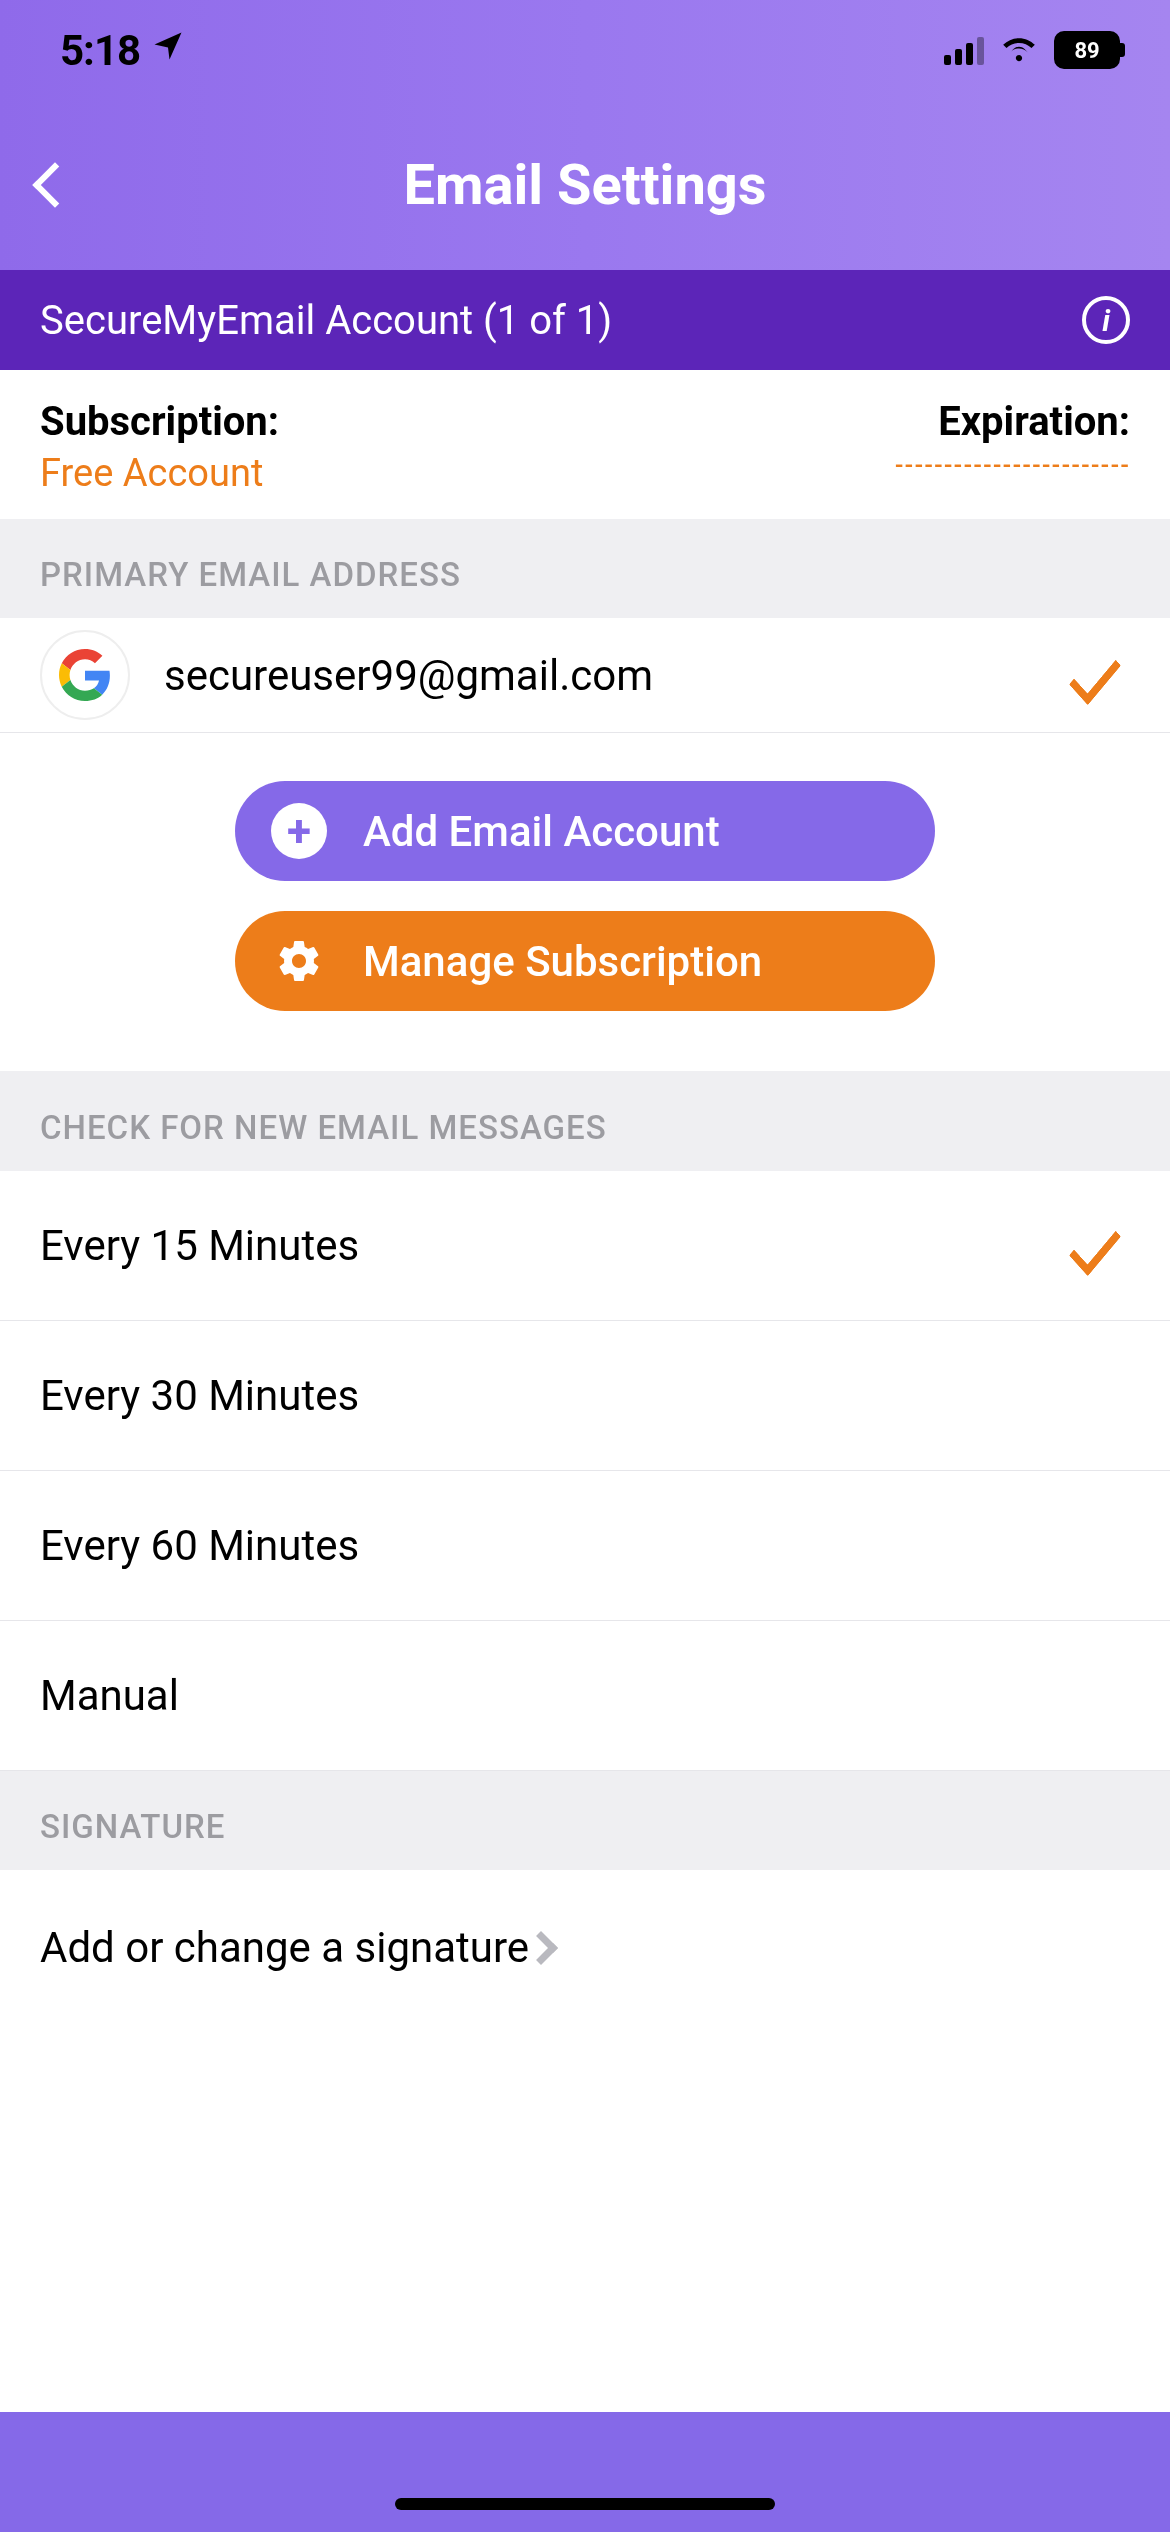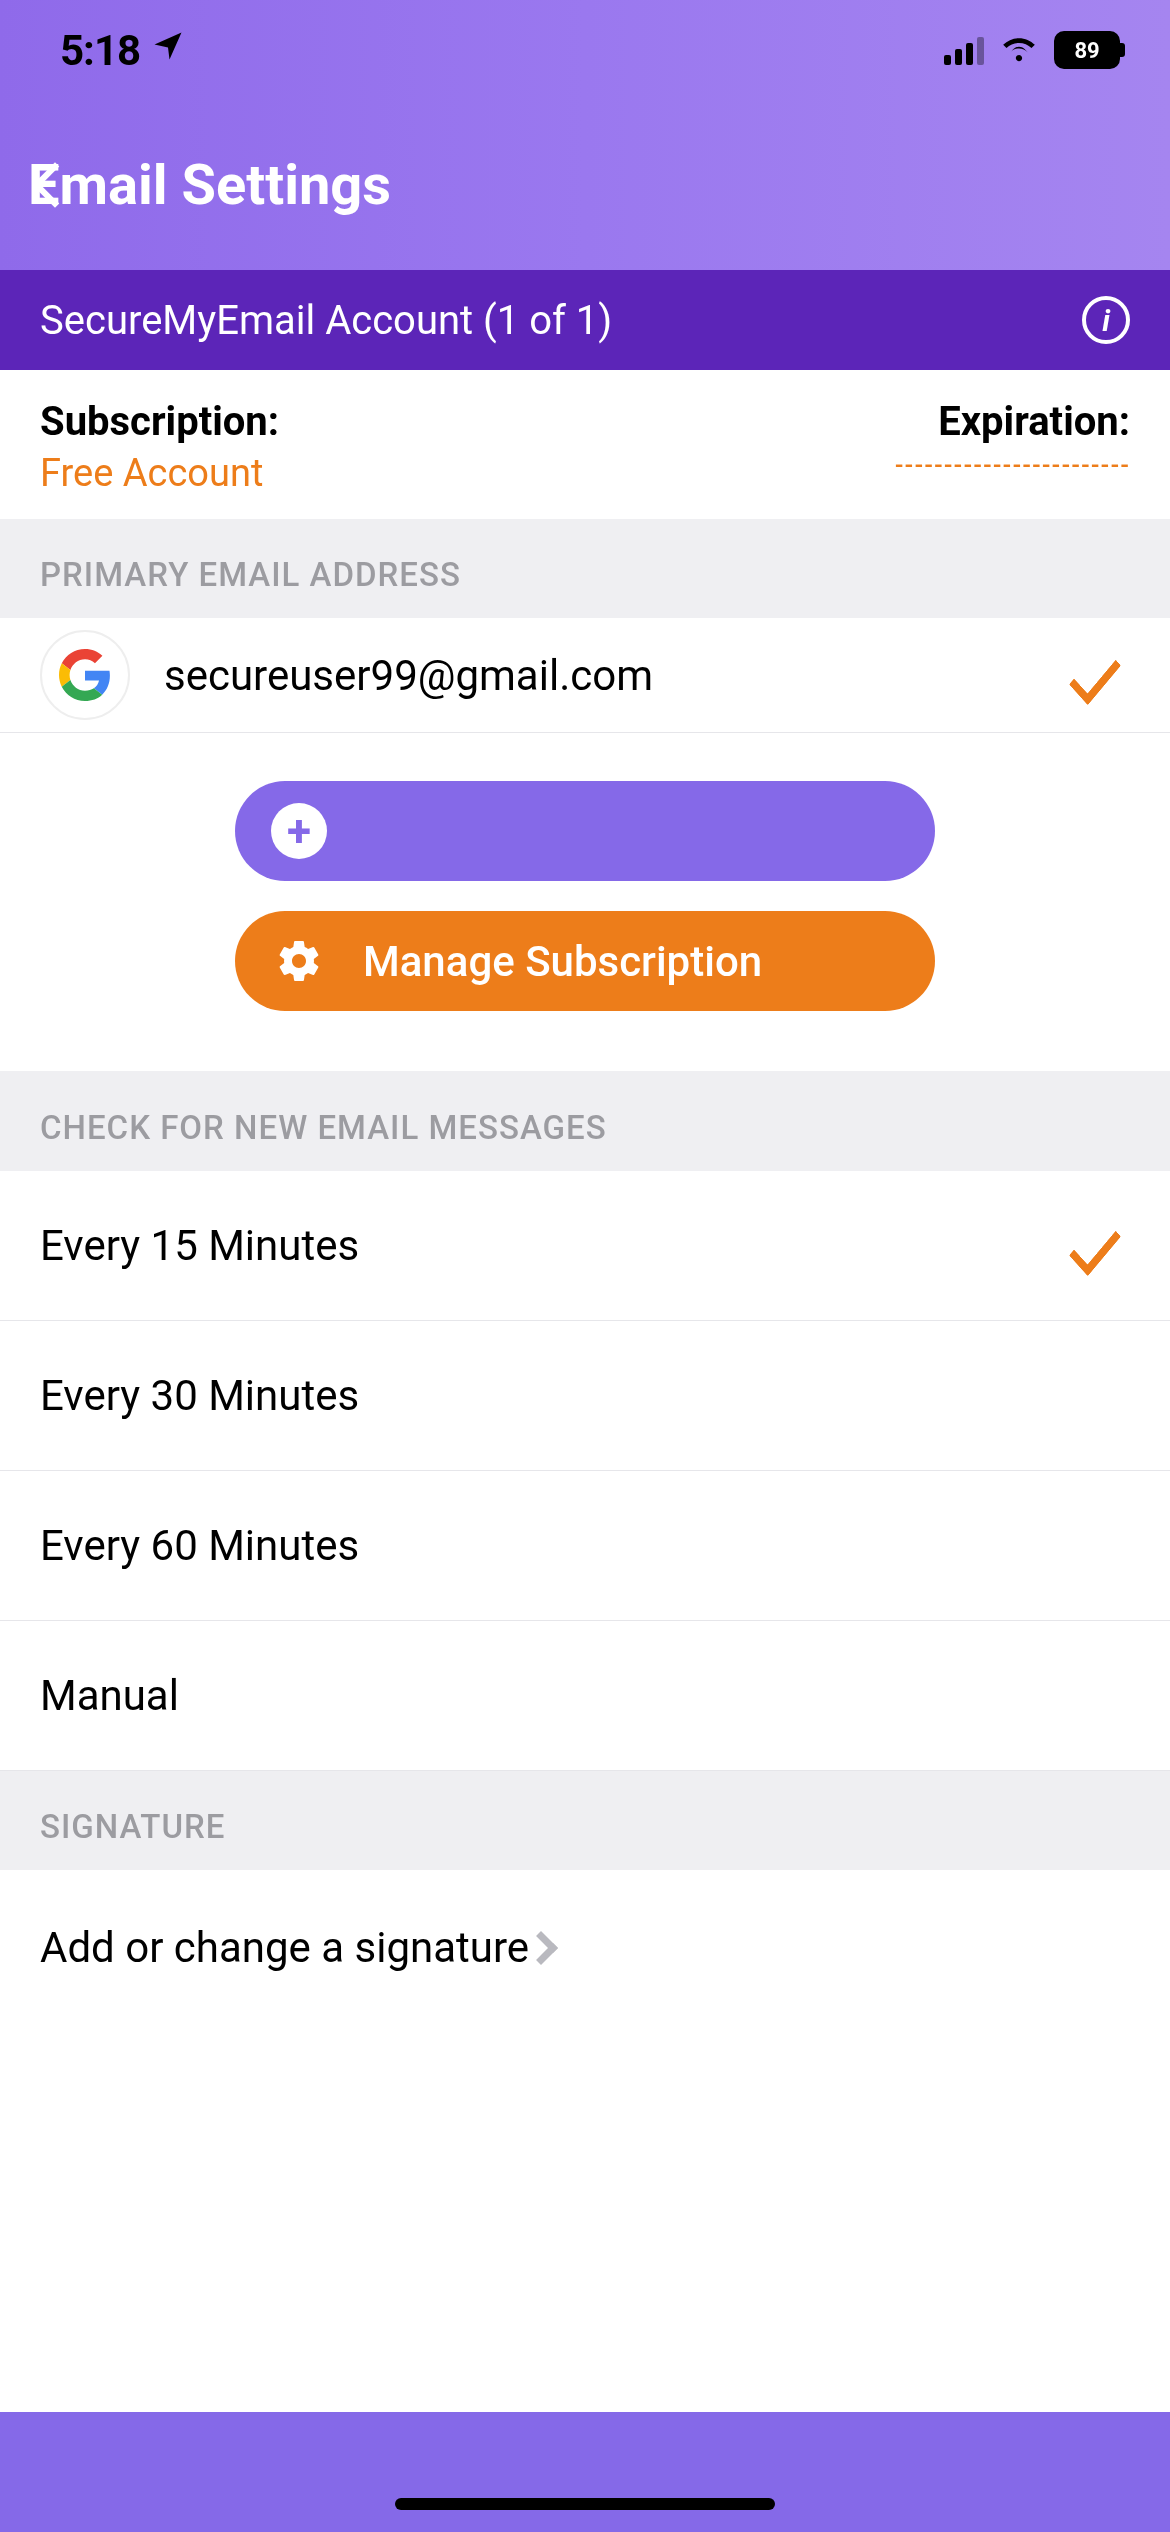--- a/index.html
+++ b/index.html
@@ -12,21 +12,21 @@
     .location-icon { font-size: 36px; }
     .signal-bars { display: flex; align-items: flex-end; gap: 4px; height: 30px; }
     .signal-bars span { width: 7px; background: #000; border-radius: 2px; }
     .signal-bars span:nth-child(1){height:10px;} .signal-bars span:nth-child(2){height:16px;} .signal-bars span:nth-child(3){height:22px;} .signal-bars span:nth-child(4){height:28px;opacity:.35;}
     .wifi-icon { font-size: 34px; }
     .battery { display: inline-flex; align-items: center; }
     .battery-body { width: 66px; height: 38px; border: 3px solid #000; border-radius: 10px; position: relative; background:#000; display:flex; align-items:center; justify-content:center;}
     .battery-body::after { content:''; position:absolute; right:-8px; top:50%; transform:translateY(-50%); width:5px; height:14px; background:#000; border-radius:0 3px 3px 0;}
     .battery-num { color:#fff; font-size:22px; font-weight:700;}
 
-    .nav-bar { height: 170px; background: linear-gradient(90deg, #8f6aea 0%, #9a78ef 50%, #a585f0 100%); display:flex; align-items:center; position:relative;padding-left:28px;}
+    .nav-bar { height: 170px; background: linear-gradient(90deg, #8f6aea 0%, #9a78ef 50%, #a585f0 100%); display:flex; align-items:center; justify-content:center; position:relative;}
     .back-btn { position:absolute; left:20px; top:50%; transform:translateY(-50%); width:70px; height:70px; display:flex; align-items:center; justify-content:center; }
     .back-chevron { width:32px; height:32px; border-left:6px solid #fff; border-bottom:6px solid #fff; transform:rotate(45deg); }
     .nav-title { color:#fff; font-size:56px; font-weight:700; }
 
     .account-banner { height:100px; background:#5c25b8; display:flex; align-items:center; justify-content:space-between; padding:0 40px;}
     .account-banner-text { color:#fff; font-size:40px; font-weight:400;}
     .info-circle { width:48px; height:48px; border:4px solid #fff; border-radius:50%; display:flex; align-items:center; justify-content:center; color:#fff; font-size:30px; font-weight:700; font-style:italic; font-family:Georgia,serif;}
 
     .sub-row { background:#fff; padding:28px 40px 24px; display:flex; justify-content:space-between;gap:40px; }
     .sub-left .sub-label { font-size:40px; font-weight:700; color:#000; margin-bottom:6px;}
@@ -137,20 +137,21 @@
   <div class="check-wrap">
       <div class="check-mark"></div>
     </div>
 </div>
 
 <div class="btn-area">
   <button class="pill-btn pill-purple">
     <span class="btn-icon-circle">
         <span class="plus-icon">+</span>
       </span>
+    <span>Add Email Account</span>
   </button>
   <button class="pill-btn pill-orange">
     <span class="btn-icon-circle" style="background:transparent;">
       <svg class="gear-svg" width="48" height="48" viewBox="0 0 24 24">
           <path fill="#fff" d="M19.4 13c.04-.32.07-.66.07-1s-.03-.68-.07-1l2.11-1.65c.19-.15.24-.42.12-.64l-2-3.46c-.12-.22-.39-.3-.61-.22l-2.49 1c-.52-.4-1.08-.73-1.69-.98l-.38-2.65C14.43 2.18 14.23 2 14 2h-4c-.23 0-.43.18-.46.4l-.38 2.65c-.61.25-1.17.59-1.69.98l-2.49-1c-.22-.09-.49 0-.61.22l-2 3.46c-.13.22-.07.49.12.64L4.6 11c-.04.32-.07.66-.07 1s.03.68.07 1l-2.11 1.65c-.19.15-.24.42-.12.64l2 3.46c.12.22.39.3.61.22l2.49-1c.52.4 1.08.73 1.69.98l.38 2.65c.03.22.23.4.46.4h4c.23 0 .43-.18.46-.4l.38-2.65c.61-.25 1.17-.59 1.69-.98l2.49 1c.22.09.49 0 .61-.22l2-3.46c.12-.22.07-.49-.12-.64L19.4 13zM12 15.5c-1.93 0-3.5-1.57-3.5-3.5s1.57-3.5 3.5-3.5 3.5 1.57 3.5 3.5-1.57 3.5-3.5 3.5z"></path>
         </svg>
     </span>
     <span>Manage Subscription</span>
   </button>
 </div>

